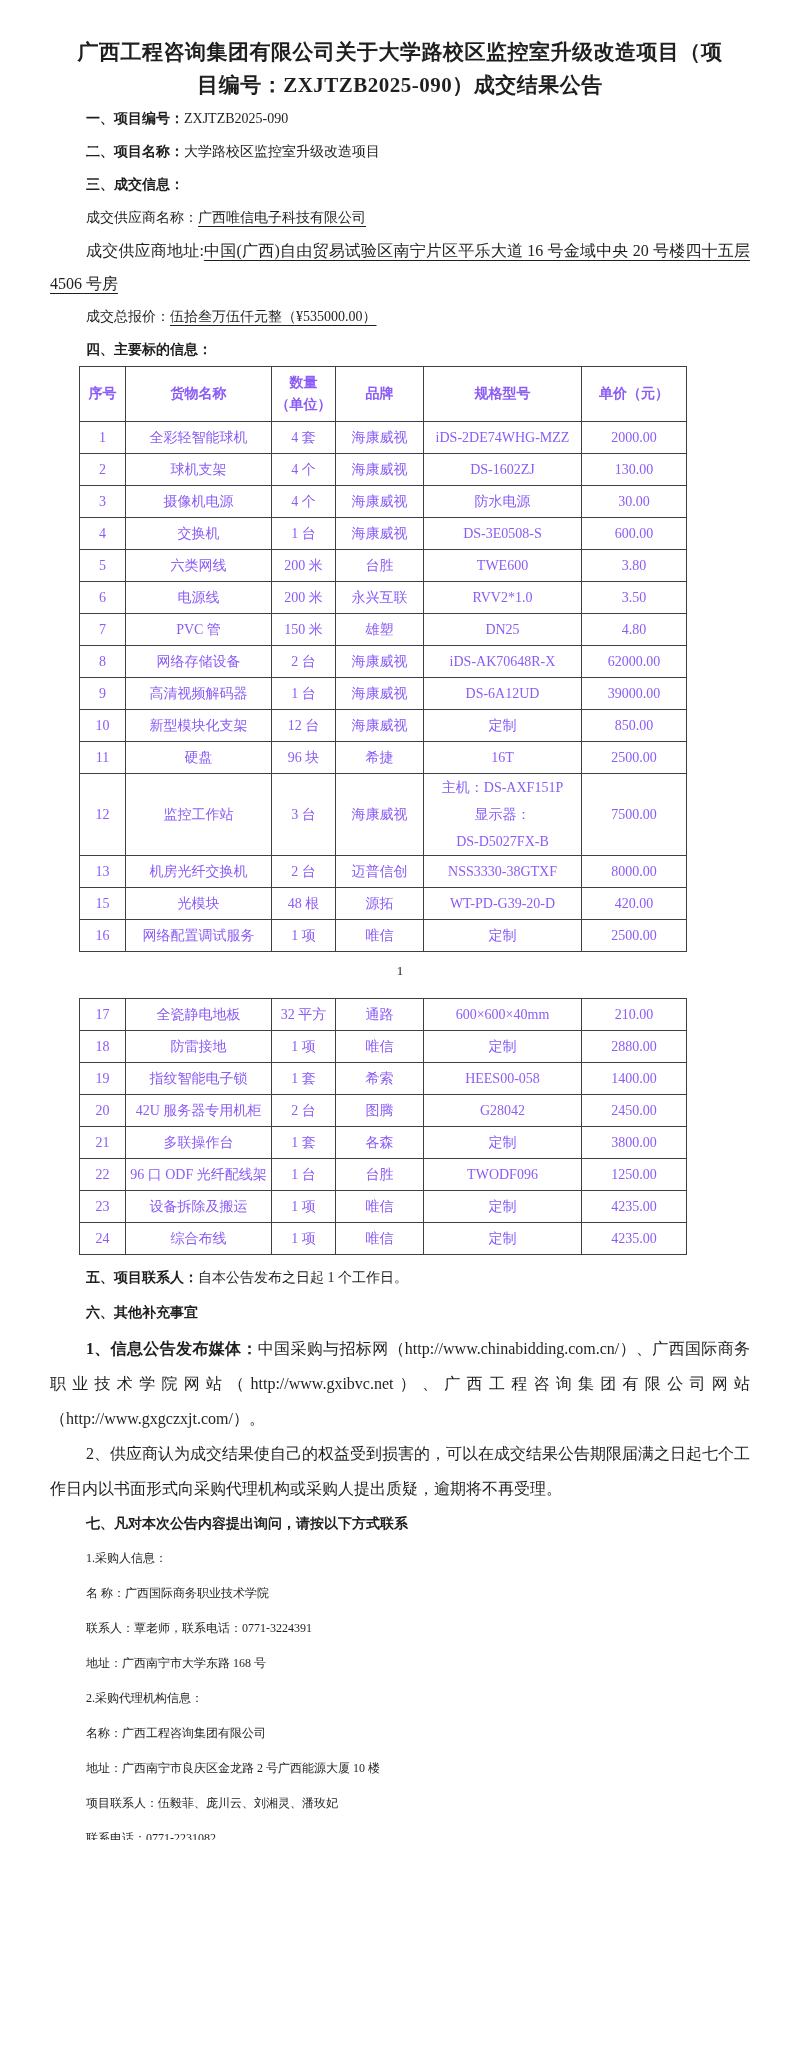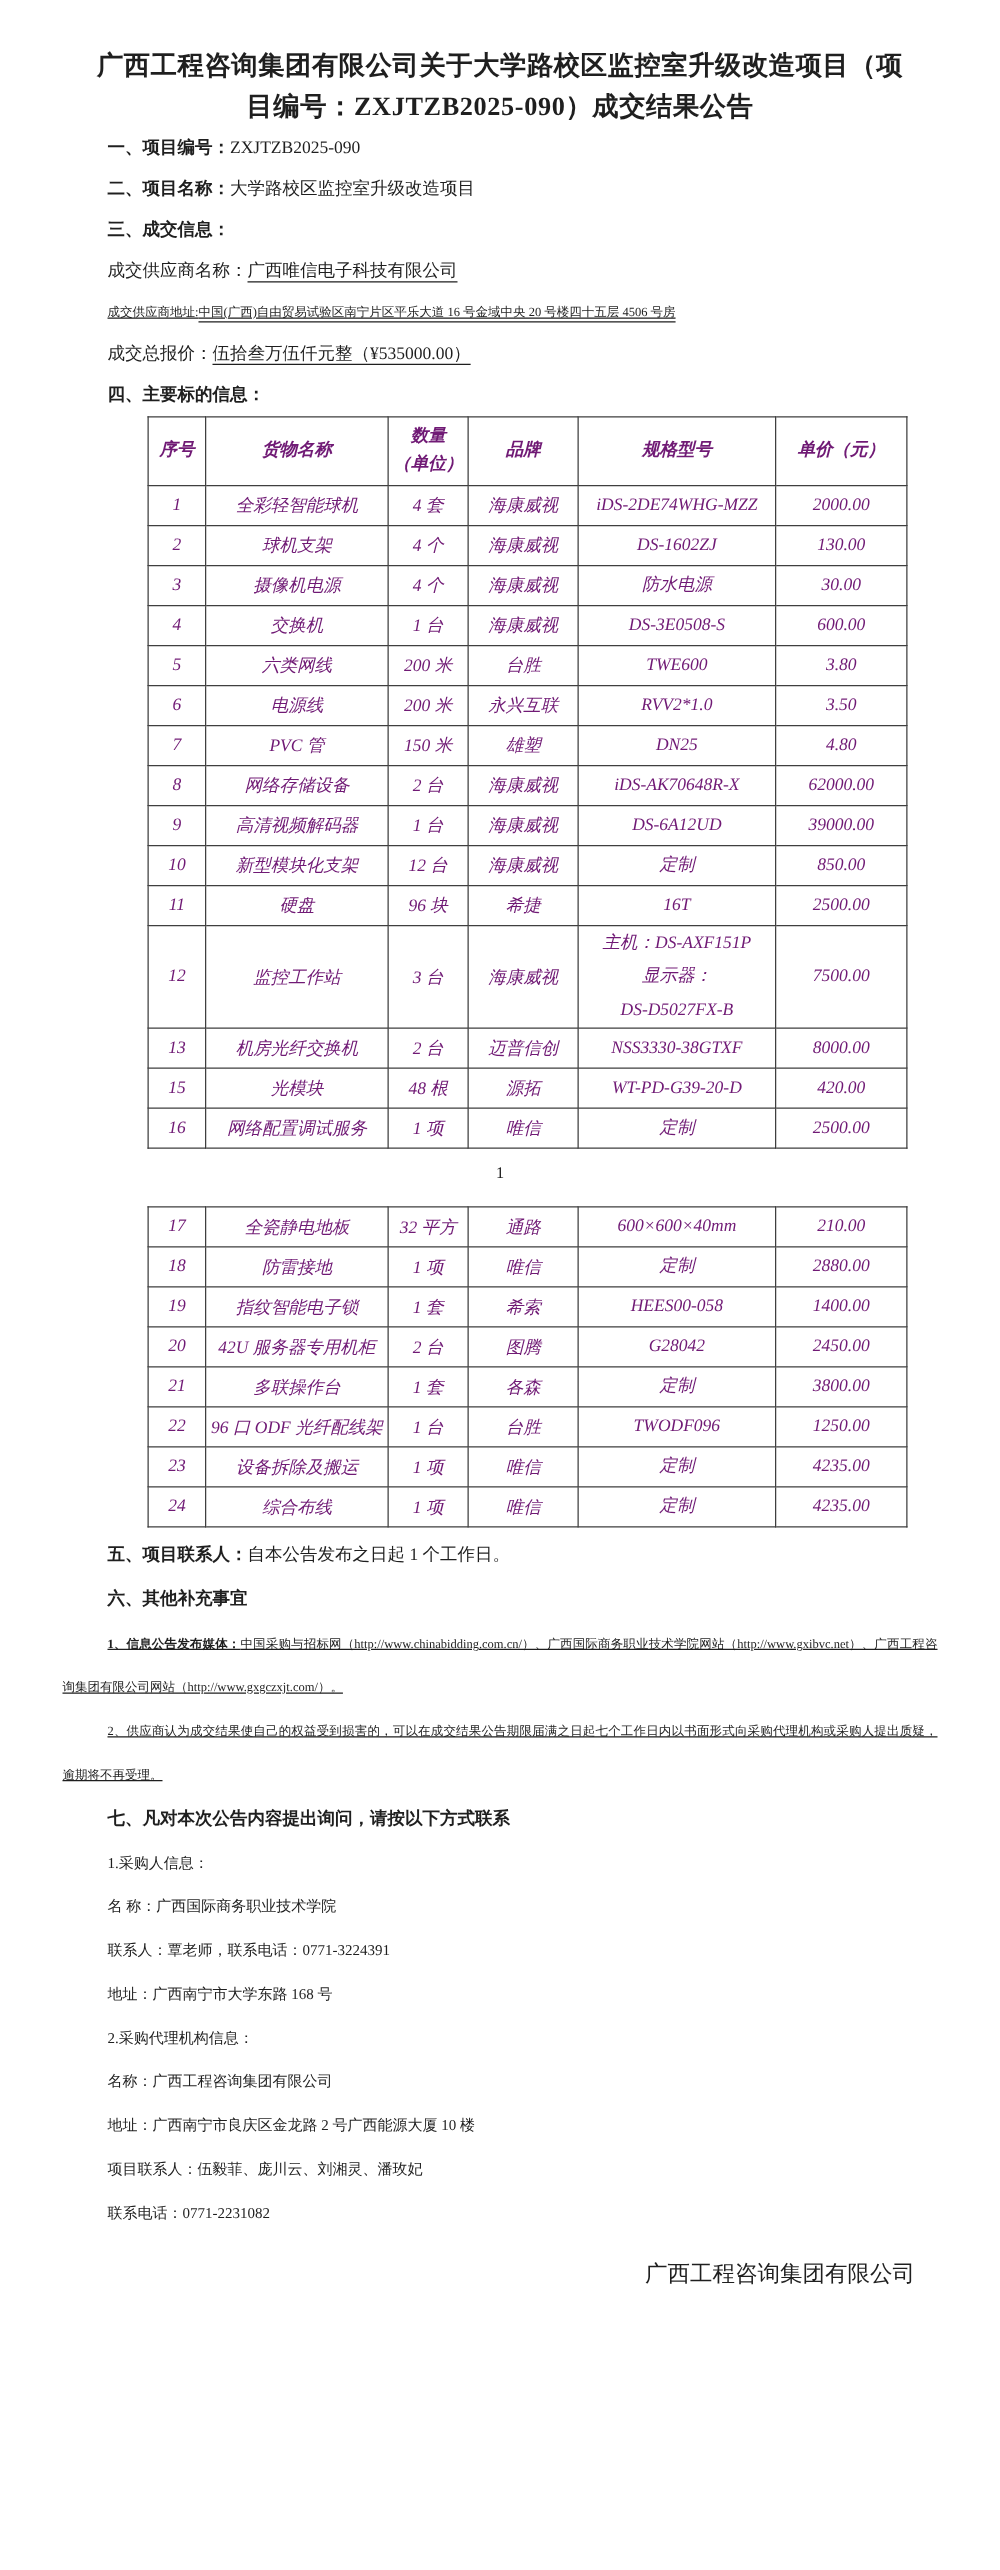--- a/index.html
+++ b/index.html
@@ -14,27 +14,27 @@
     padding:36px 50px 0 50px;
     overflow:hidden;
   }
   .doc-title{
     width:648px;margin:0 auto;
     font-size:21px;font-weight:bold;
     line-height:33px;text-align:center;
     letter-spacing:0.5px;
   }
   .line{font-size:14px;line-height:33px;text-indent:36px;}
-  .para{font-size:10px;line-height:33px;text-indent:36px;text-align:justify;margin:0;text-decoration:underline;}
+  .para{font-size:16px;line-height:33px;text-indent:36px;text-align:justify;margin:0;}
   .b{font-weight:bold;text-align:center;}
   .u{text-decoration:underline;text-underline-offset:4px;}
   table{
     border-collapse:collapse;table-layout:fixed;
-    width:607px;margin-left:68px;
-    font-size:14px;color:#701a75;font-style:italic;
+    width:607px;margin-left:29px;
+    font-size:14px;color:#8b5cf6;
   }
   th,td{
     border:1px solid #3f3f3f;
     text-align:center;vertical-align:middle;
     padding:0 2px;overflow:hidden;
   }
   thead th{height:54px;font-weight:bold;white-space:pre-line;line-height:22px;}
   tbody tr{height:32px;}
   td.c4{white-space:pre-line;line-height:27px;}
   .pgnum{font-size:13px;text-align:center;line-height:30px;}

